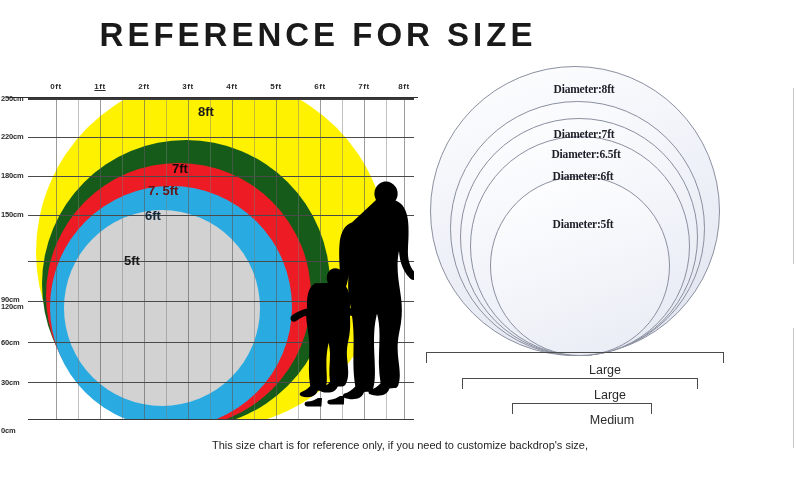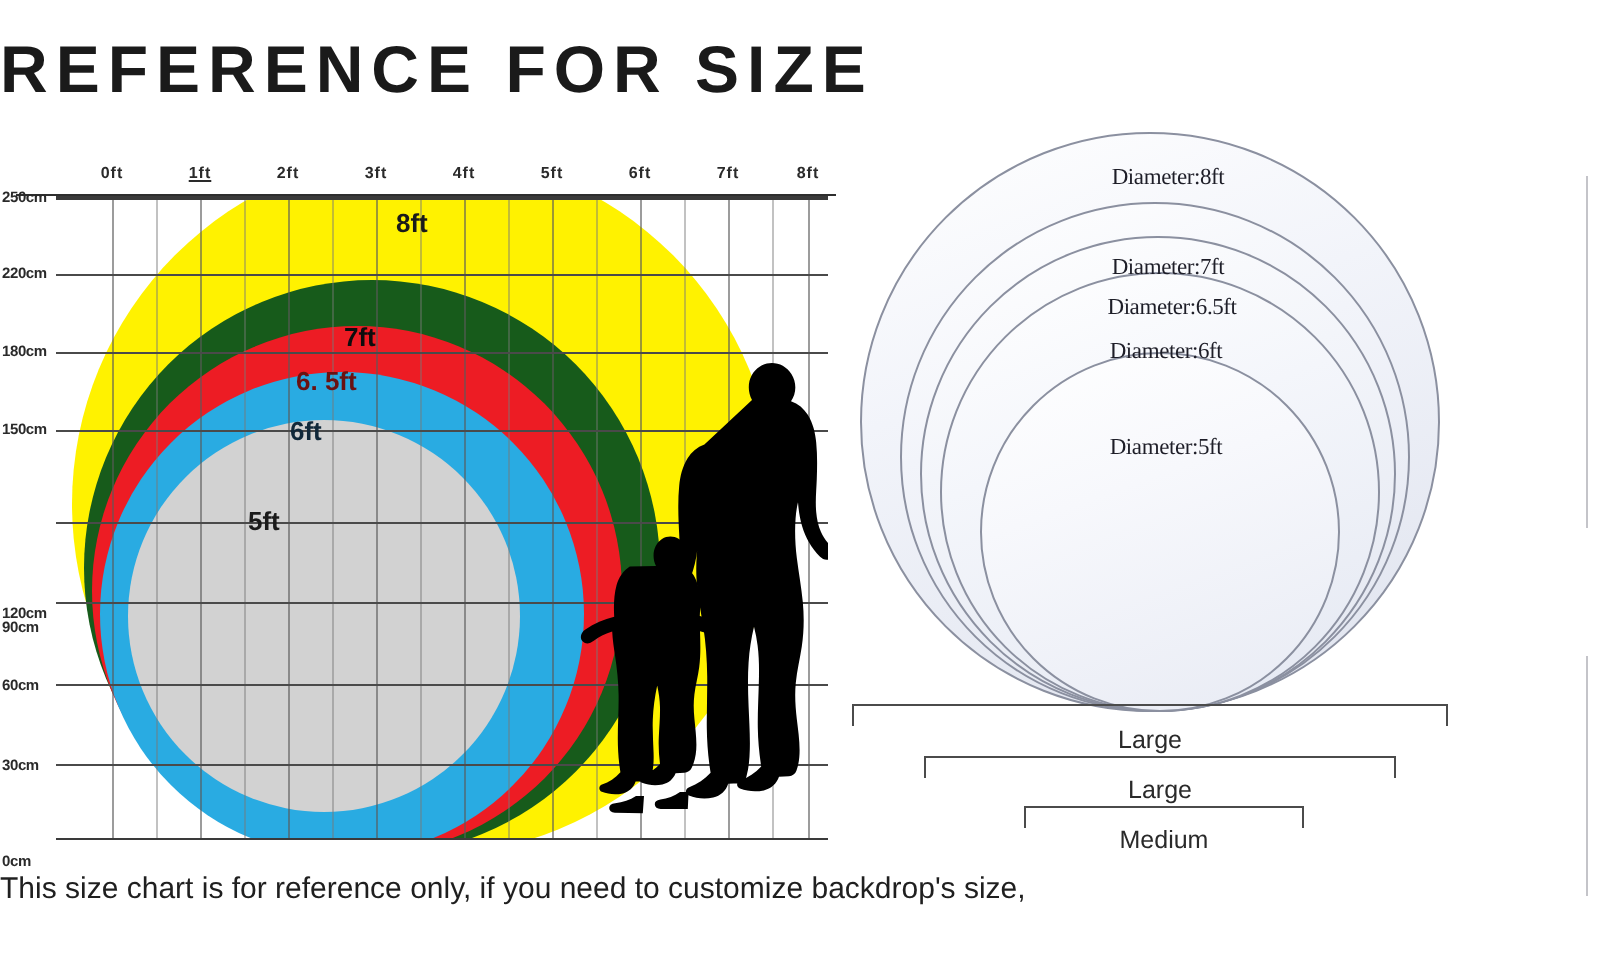--- a/index.html
+++ b/index.html
@@ -21,20 +21,21 @@
     left: 0; top: 0;
     width: 800px; height: 488px;
     background: #ffffff;
   }
 
   
   #title {
     position: absolute;
     left: 0; top: 16px;
     width: 636px;
+    text-align: center;
     font-size: 33px;
     font-weight: 700;
     letter-spacing: 4px;
     color: #1a1a1a;
     font-family: "Liberation Sans", sans-serif;
     white-space: nowrap;
   }
 
   
   #height-chart {
@@ -133,21 +134,21 @@
   .disc {
     position: absolute;
     border-radius: 50%;
     border: 1.4px solid #8b90a0;
     box-sizing: border-box;
   }
   .disc-label {
     position: absolute;
     font-family: "Liberation Serif", serif;
     font-size: 11.5px;
-    font-weight: 400;
+    font-weight: 700;
     color: #1e1e28;
     white-space: nowrap;
     transform: translateX(-50%);
     z-index: 40;
     letter-spacing: -0.2px;
   }
 
   
   #brackets {
     position: absolute;
@@ -167,28 +168,30 @@
     border-bottom: none;
   }
   .bracket-label {
     position: absolute;
     font-size: 12.5px;
     font-weight: 400;
     color: #2a2a2a;
     white-space: nowrap;
     transform: translateX(-50%);
     font-family: "Liberation Sans", sans-serif;
+    margin-left: 30px;
   }
 
   
   #footer {
     position: absolute;
     left: 0; top: 432px;
     width: 800px;
-    font-size: 15px;
+    text-align: center;
+    font-size: 11px;
     line-height: 26px;
     color: #1f1f1f;
     font-family: "Liberation Sans", sans-serif;
   }
   #footer .l1, #footer .l2 { display: block; }
 
   .edge-line {
     position: absolute;
     width: 1px;
     background: rgba(190,190,195,0.9);
@@ -213,21 +216,21 @@
     <div class="xtick-label" style="left:276px;">5ft</div>
     <div class="xtick-label" style="left:320px;">6ft</div>
     <div class="xtick-label" style="left:364px;">7ft</div>
     <div class="xtick-label" style="left:404px;">8ft</div>
 
     <div class="ytick-label" style="top:24px;">250cm</div>
     <div class="ytick-label" style="top:62px;">220cm</div>
     <div class="ytick-label" style="top:101px;">180cm</div>
     <div class="ytick-label" style="top:140px;">150cm</div>
     <div class="ytick-label" style="top:188px;margin-top:44px;">120cm</div>
-    <div class="ytick-label" style="top:239px;">90cm</div>
+    <div class="ytick-label" style="top:225px;">90cm</div>
     <div class="ytick-label" style="top:268px;">60cm</div>
     <div class="ytick-label" style="top:308px;">30cm</div>
     <div class="ytick-label" style="top:356px;">0cm</div>
 
     <div id="plot-area">
 
       <div class="arc" style="background:#FFF200; width:352px; height:352px; left:8px; top:-22px;"></div>
       <div class="arc" style="background:#175B1B; width:288px; height:288px; left:14px; top:42px;"></div>
       <div class="arc" style="background:#ED1C24; width:265px; height:265px; left:18px; top:65px;"></div>
       <div class="arc" style="background:#29ABE2; width:242px; height:242px; left:22px; top:88px;"></div>
@@ -259,21 +262,21 @@
         <div class="vline" style="left:270px;"></div>
         <div class="vline major" style="left:292px;"></div>
         <div class="vline" style="left:314px;"></div>
         <div class="vline major" style="left:336px;"></div>
         <div class="vline" style="left:358px;"></div>
         <div class="vline major" style="left:376px;"></div>
       </div>
 
       <div class="arc-label" style="left:170px; top:6px;   color:#1a1a1a;">8ft</div>
       <div class="arc-label" style="left:144px; top:63px;  color:#0d0d0d;">7ft</div>
-      <div class="arc-label" style="left:120px; top:85px;  color:#6a1212;">6. 5ft</div>
+      <div class="arc-label" style="left:120px; top:85px;  color:#6a1212;">7. 5ft</div>
       <div class="arc-label" style="left:117px; top:110px; color:#10283a;">6ft</div>
       <div class="arc-label" style="left:96px;  top:155px; color:#1a1a1a;">5ft</div>
 
       <svg id="silhouettes" viewBox="0 0 386 322" preserveAspectRatio="none">
 
         <g fill="#000000">
           <path d="M300 185
                    c-2.5 -5 -1 -11 3 -13.5
                    c4 -2.5 9 -1 11.5 3
                    c2 3.5 1.8 7.5 -0.3 10.5

